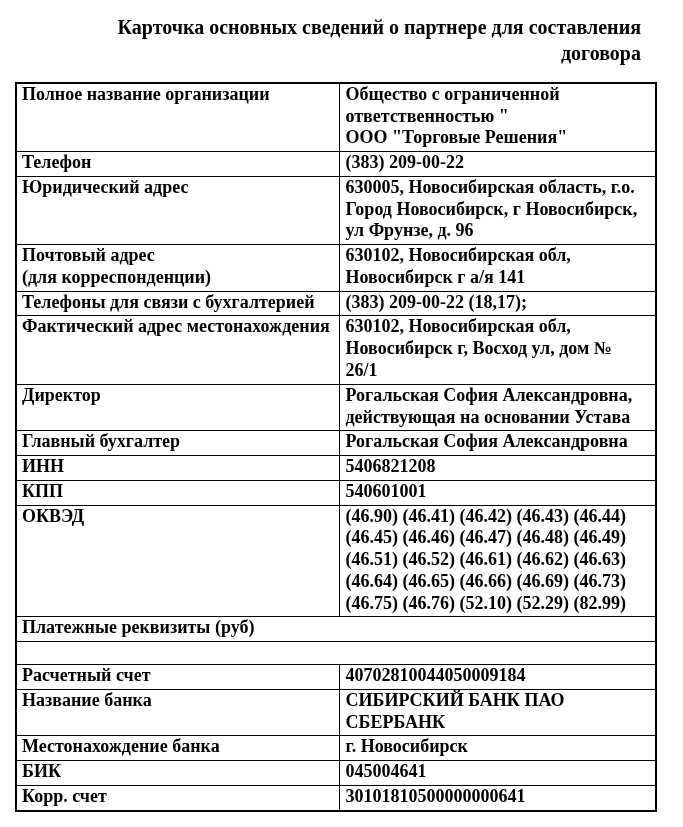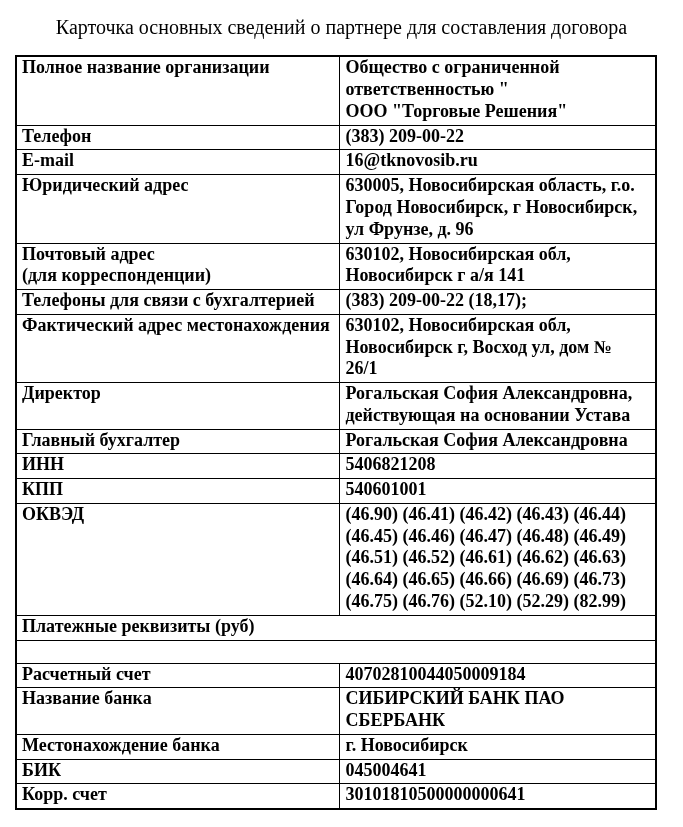--- a/index.html
+++ b/index.html
@@ -11,22 +11,22 @@
   }
   .page {
     width: 683px;
     min-height: 827px;
     background: #ffffff;
     box-sizing: border-box;
     padding-top: 14px;
   }
   .title {
     font-size: 20px;
-    font-weight: normal;
-    text-align: center;
+    font-weight: bold;
+    text-align: right;
     line-height: 1.32;
     margin: 0 42px 15px 42px;
   }
   table.card-table {
     border-collapse: collapse;
     table-layout: fixed;
     width: 640px;
     margin-left: 15px;
     border: 2px solid #000;
   }
@@ -60,24 +60,20 @@
     </colgroup>
     <tbody>
         <tr>
           <td class="label-cell">Полное название организации</td>
           <td class="value-cell bold">Общество с ограниченной ответственностью "
 ООО "Торговые Решения"</td>
         </tr>
         <tr>
           <td class="label-cell">Телефон</td>
           <td class="value-cell">(383) 209-00-22</td>
-        </tr>
-        <tr>
-          <td class="label-cell">E-mail</td>
-          <td class="value-cell">16@tknovosib.ru</td>
         </tr>
         <tr>
           <td class="label-cell">Юридический адрес</td>
           <td class="value-cell">630005, Новосибирская область, г.о. Город Новосибирск, г Новосибирск, ул Фрунзе, д. 96</td>
         </tr>
         <tr>
           <td class="label-cell">Почтовый адрес
 (для корреспонденции)</td>
           <td class="value-cell">630102, Новосибирская обл, Новосибирск г а/я 141</td>
         </tr>

